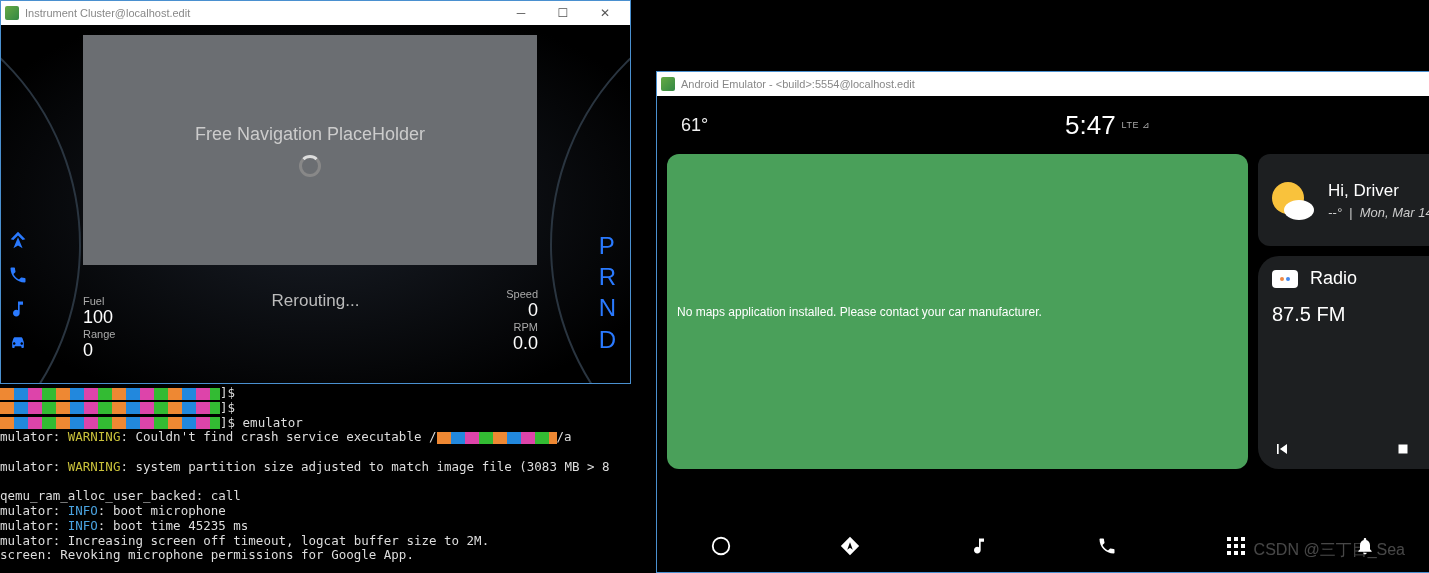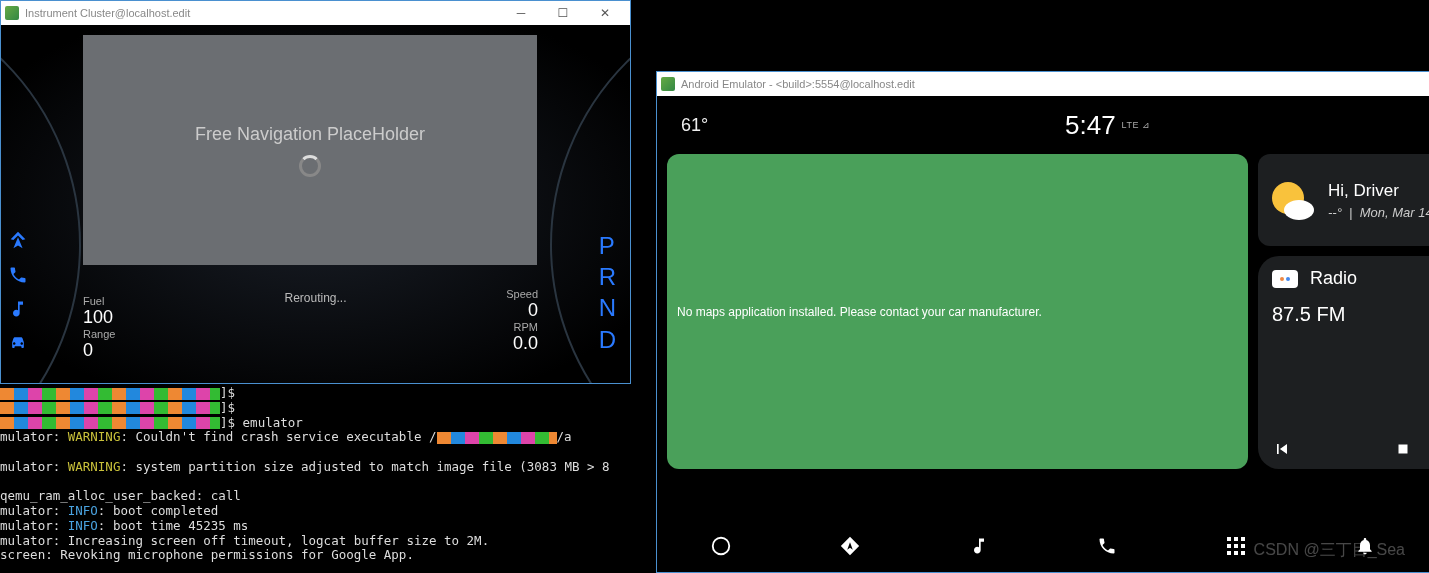--- a/index.html
+++ b/index.html
@@ -13,21 +13,21 @@
 .winbtn { width: 42px; height: 24px; display: flex; align-items: center; justify-content: center; color: #555; font-size: 12px; cursor: pointer; }
 
 .cluster-body { position: relative; width: 100%; height: calc(100% - 24px); background: radial-gradient(ellipse at center, #1a1f28 0%, #000 85%); overflow: hidden; }
 .arc-left, .arc-right { position: absolute; top: -40px; width: 520px; height: 520px; border: 2px solid #2a3540; border-radius: 50%; }
 .arc-left { left: -440px; }
 .arc-right { right: -440px; }
 
 .nav-placeholder { position: absolute; left: 82px; top: 10px; width: 454px; height: 230px; background: #6b6e72; display: flex; flex-direction: column; align-items: center; justify-content: center; color: #ccc; font-size: 18px; }
 .spinner { width: 22px; height: 22px; border: 3px solid #888; border-top-color: #ddd; border-radius: 50%; margin-top: 10px; }
 
-.rerouting { position: absolute; left: 50%; top: 266px; transform: translateX(-50%); color: #bbb; font-size: 12px; }
+.rerouting { position: absolute; left: 50%; top: 266px; transform: translateX(-50%); color: #bbb; font-size: 17px; }
 
 .stat-left { position: absolute; left: 82px; top: 270px; color: #aaa; font-size: 11px; }
 .stat-left .big { color: #fff; font-size: 18px; }
 .stat-right { position: absolute; right: 92px; top: 263px; color: #aaa; font-size: 11px; text-align: right; }
 .stat-right .big { color: #fff; font-size: 18px; }
 
 .side-icons { position: absolute; left: 6px; top: 205px; display: flex; flex-direction: column; gap: 12px; }
 .side-icons .si { width: 22px; height: 22px; color: #2a7aff; display: flex; align-items: center; justify-content: center; }
 .gear { position: absolute; right: 14px; top: 205px; display: flex; flex-direction: column; color: #2a7aff; font-size: 24px; font-weight: 400; line-height: 1.3; }
 
@@ -147,21 +147,21 @@
 
 <div class="terminal">
   <div><span class="ansi"></span><span>]$</span></div>
   <div><span class="ansi"></span><span>]$</span></div>
   <div><span class="ansi"></span><span>]$ emulator</span></div>
   <div><span>mulator: </span><span class="warn">WARNING</span><span>: Couldn't find crash service executable /</span><span class="ansi" style="width:120px"></span><span>/a</span></div>
   <div>&nbsp;</div>
   <div><span>mulator: </span><span class="warn">WARNING</span><span>: system partition size adjusted to match image file (3083 MB &gt; 8</span></div>
   <div>&nbsp;</div>
   <div>qemu_ram_alloc_user_backed: call</div>
-  <div><span>mulator: </span><span class="info">INFO</span><span>: boot completed</span></div>
+  <div><span>mulator: </span><span class="info">INFO</span><span>: boot microphone</span></div>
   <div><span>mulator: </span><span class="info">INFO</span><span>: boot time 45235 ms</span></div>
   <div>mulator: Increasing screen off timeout, logcat buffer size to 2M.</div>
   <div>screen: Revoking microphone permissions for Google App.</div>
 </div>
 
 <div class="win-right">
   <div class="titlebar">
     <div class="app-icon"></div>
     <span>Android Emulator - &lt;build&gt;:5554@localhost.edit</span>
     <div class="spacer"></div>

